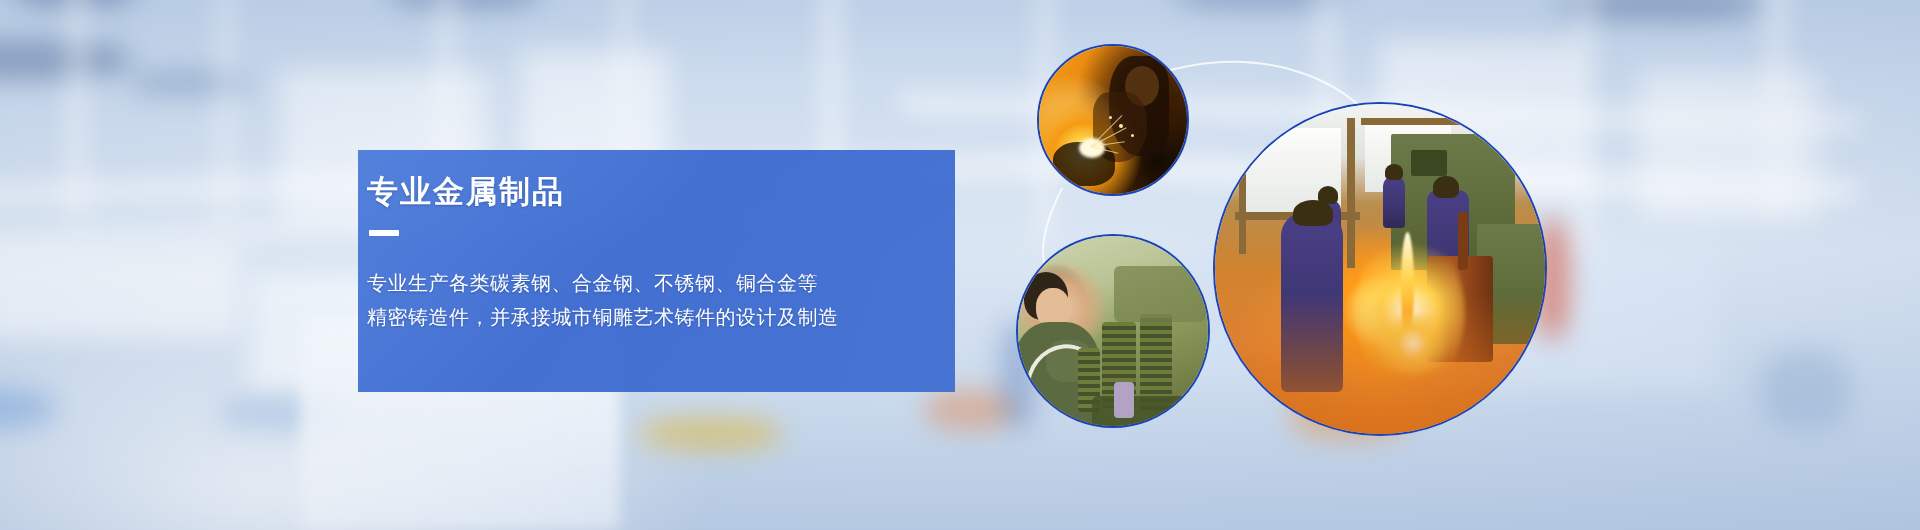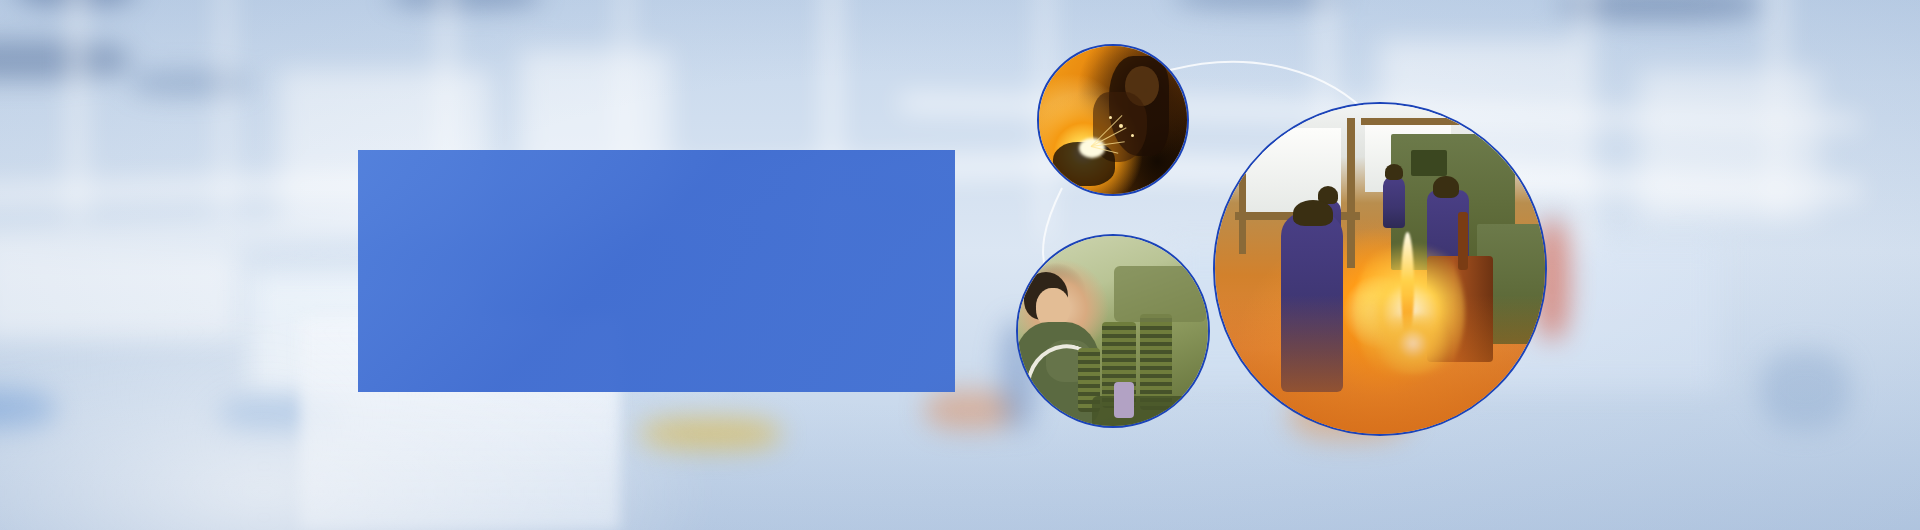--- a/index.html
+++ b/index.html
@@ -175,20 +175,28 @@
       <div class="b blob" style="left:1840px;top:430px;width:90px;height:80px;background:rgba(130,160,200,.35);"></div>
     </div>
 
     <div class="white-panel"></div>
     <div class="floor-wash"></div>
     <div class="vignette"></div>
   </div>
 
   <div id="copybox"></div>
 
+  <div id="copy">
+    <div class="title">专业金属制品</div>
+    <div class="dash"></div>
+    <div class="desc">
+      <div>专业生产各类碳素钢、合金钢、不锈钢、铜合金等</div>
+      <div>精密铸造件，并承接城市铜雕艺术铸件的设计及制造</div>
+    </div>
+  </div>
 
   <svg class="arcs" viewBox="0 0 1920 530">
     <path d="M1170,70 C1255,48 1330,72 1372,118" fill="none" stroke="rgba(255,255,255,.8)" stroke-width="2"></path>
     <path d="M1062,188 C1042,228 1040,252 1046,272" fill="none" stroke="rgba(255,255,255,.75)" stroke-width="2"></path>
   </svg>
 
   <div class="circle" id="c-pour">
     <div class="inner">
       <div class="win" style="left:30px;top:24px;width:96px;height:86px;"></div>
       <div class="win" style="left:150px;top:18px;width:86px;height:70px;"></div>

